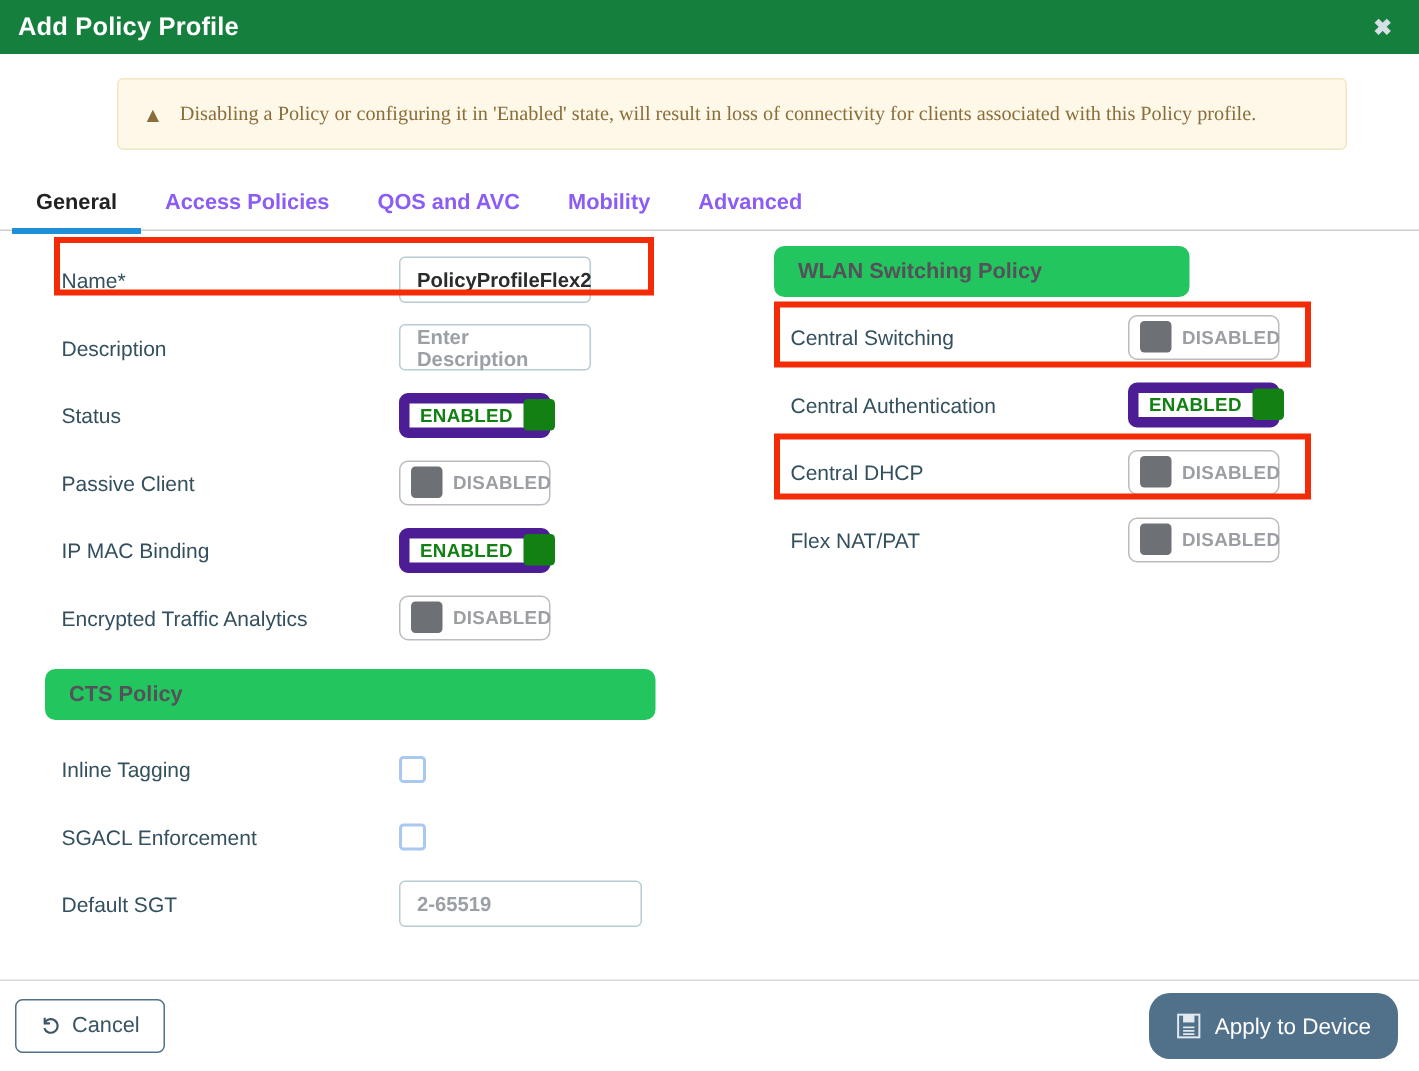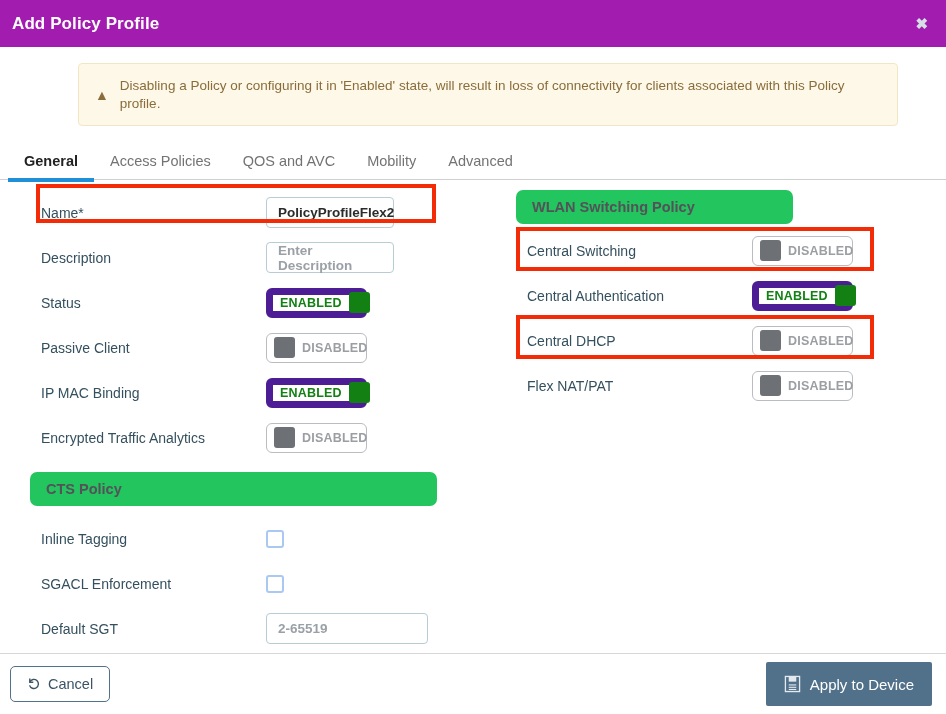--- a/index.html
+++ b/index.html
@@ -6,22 +6,22 @@
   html, body {
     margin: 0; padding: 0;
     width: 946px; height: 714px;
     background: #ffffff;
     font-family: "Liberation Sans", sans-serif;
     overflow: hidden;
   }
 
   
   .titlebar {
-    height: 47px;
-    background: #a21caf;
+    height: 36px;
+    background: #15803d;
     display: flex;
     align-items: center;
     justify-content: space-between;
     padding: 0 14px 0 12px;
   }
   .titlebar-title {
     color: #ffffff;
     font-size: 17px;
     font-weight: bold;
     letter-spacing: .1px;
@@ -52,38 +52,40 @@
   .alert-icon {
     color: #8a6d3b;
     font-size: 14px;
     line-height: 1;
     flex: 0 0 auto;
   }
   .alert-text {
     color: #8a6d3b;
     font-size: 13.5px;
     line-height: 1.3;
+    font-family: Liberation Serif, serif;
   }
 
   
   .tabs {
     margin-top: 21px;
     padding: 0 8px;
     display: flex;
     align-items: flex-end;
     border-bottom: 1px solid #cfcfcf;
     position: relative;
   }
   .tab {
     padding: 6px 16px 10px 16px;
     font-size: 14.5px;
-    color: #737373;
+    color: #8b5cf6;
     cursor: pointer;
     position: relative;
     white-space: nowrap;
+    font-weight: bold;
   }
   .tab.active {
     color: #222222;
     font-weight: bold;
   }
   .tab.active::after {
     content: "";
     position: absolute;
     left: 0; right: 0; bottom: -3px;
     height: 4px;
@@ -223,21 +225,21 @@
     color: #3a5466;
     font-size: 14.5px;
     cursor: pointer;
   }
   .btn-apply {
     display: inline-flex;
     align-items: center;
     gap: 9px;
     height: 44px;
     padding: 0 18px;
-    border-radius: 2px;
+    border-radius: 14px;
     background: #51708a;
     color: #ffffff;
     font-size: 15px;
     cursor: pointer;
   }
   .ico { flex: 0 0 auto; display: inline-flex; }
 </style>
 </head>
 <body>
 

